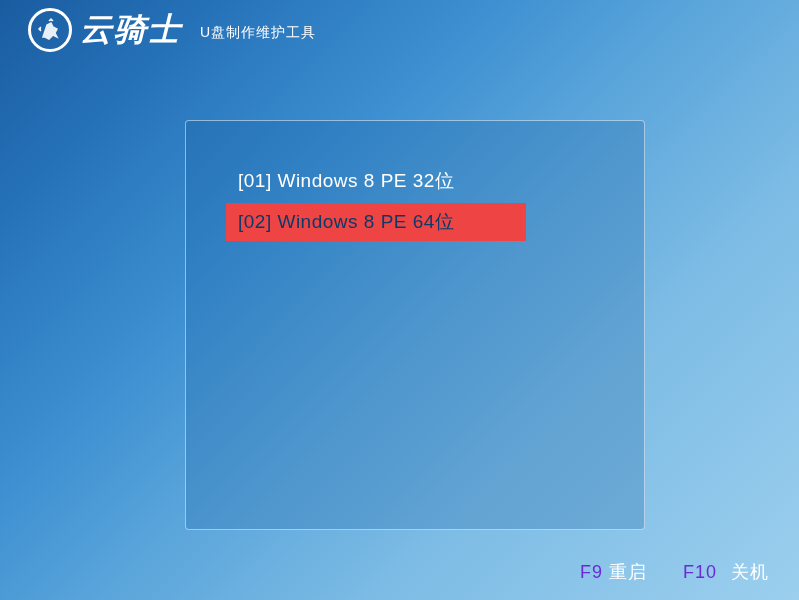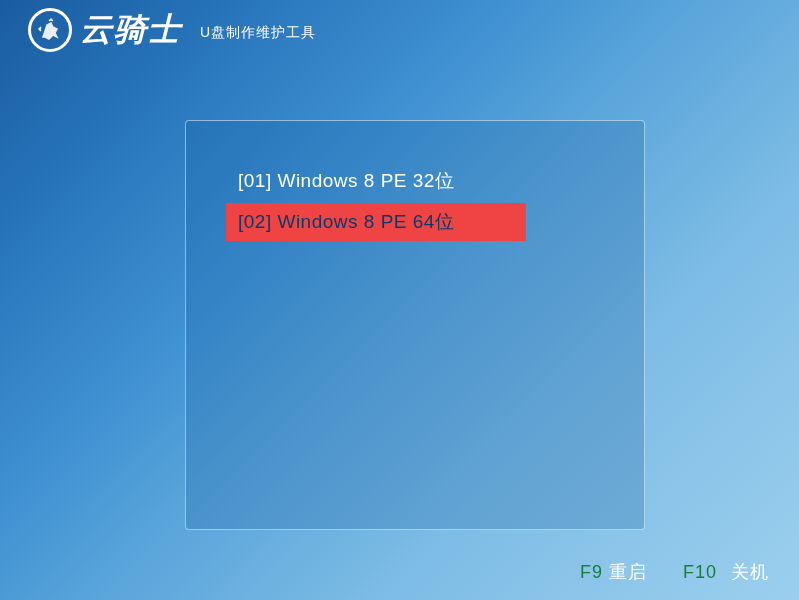--- a/index.html
+++ b/index.html
@@ -87,21 +87,21 @@
     
     .footer {
       position: absolute;
       bottom: 16px;
       right: 30px;
       font-size: 18px;
       letter-spacing: 1px;
     }
     
     .footer-key {
-      color: #15803d;
+      color: #6d28d9;
     }
     
     .footer-label {
       color: #fff;
       margin-right: 30px;
     }
     
     .footer-label:last-child {
       margin-right: 0;
       margin-left: 8px;

